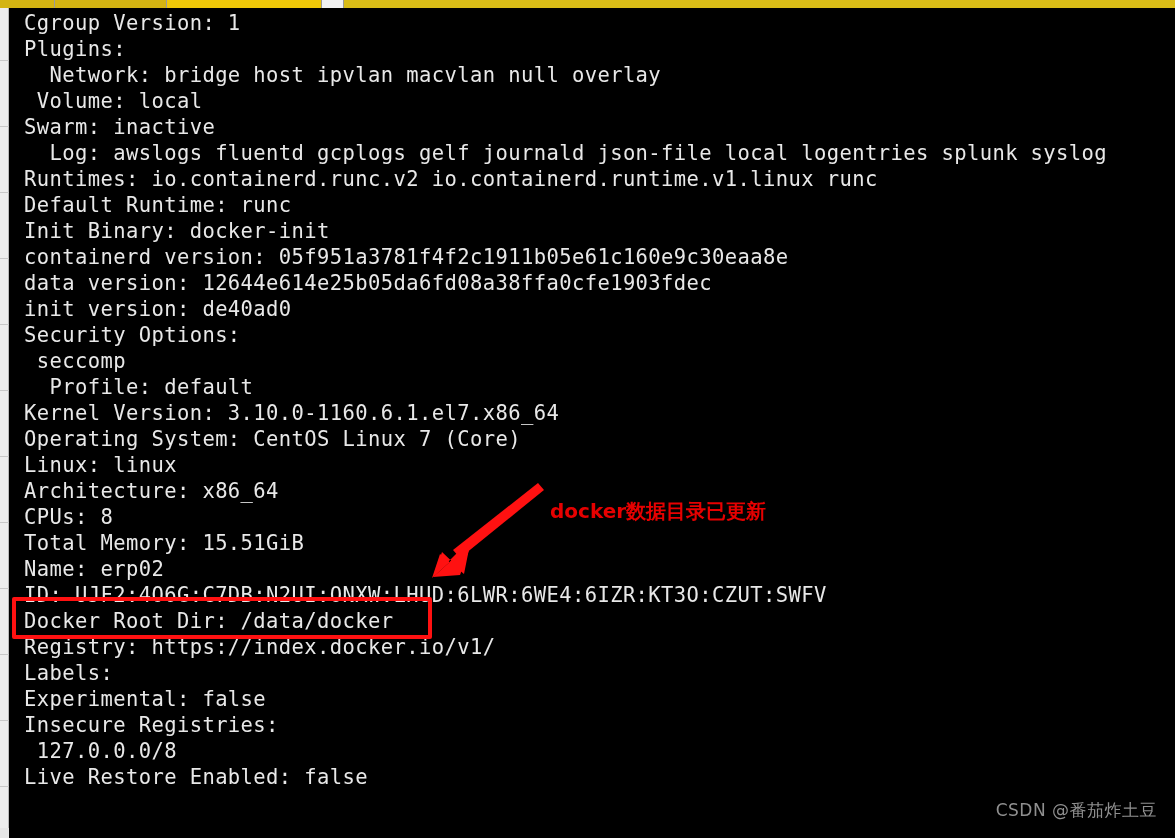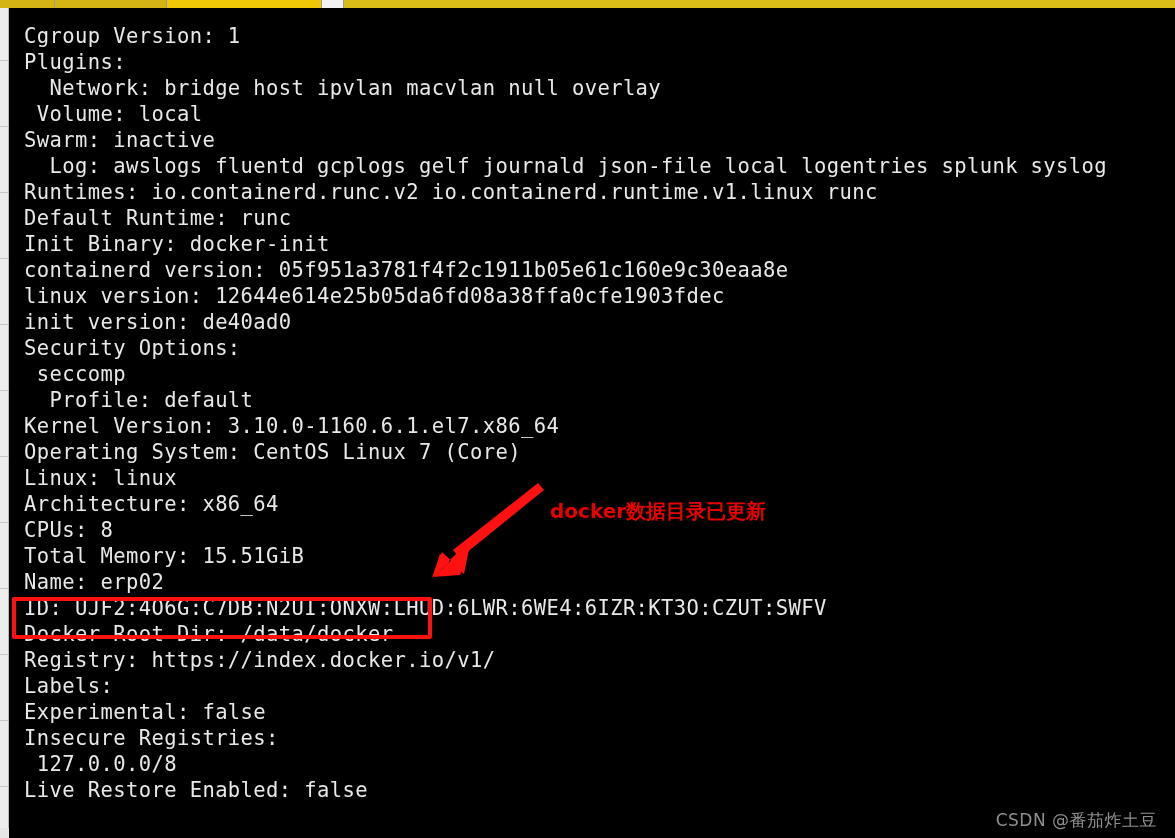--- a/index.html
+++ b/index.html
@@ -73,21 +73,21 @@
   }
 
   
   #terminal {
     position: absolute;
     left: 10px;
     top: 8px;
     width: 1165px;
     height: 830px;
     background: #000000;
-    padding-top: 15px;
+    padding-top: 2px;
     box-sizing: border-box;
   }
   .term-line {
     height: 26px;
     line-height: 26px;
     font-size: 20.5px;
     letter-spacing: 0.4px;
     color: #e8e8e8;
     white-space: pre;
     padding-left: 14px;
@@ -128,21 +128,21 @@
     font-size: 20px;
     font-weight: 600;
     color: #e60000;
     white-space: pre;
   }
 
   
   #watermark {
     position: absolute;
     right: 18px;
-    bottom: 6px;
+    bottom: 16px;
     font-family: "DejaVu Sans", "Liberation Sans", sans-serif;
     font-size: 17px;
     color: #8f8f8f;
     white-space: pre;
     letter-spacing: 0.5px;
     text-align: right;
   }
 </style>
 </head>
 <body>
@@ -177,21 +177,21 @@
     <div class="term-line">Cgroup Version: 1</div>
     <div class="term-line">Plugins:</div>
     <div class="term-line">  Network: bridge host ipvlan macvlan null overlay</div>
     <div class="term-line"> Volume: local</div>
     <div class="term-line">Swarm: inactive</div>
     <div class="term-line">  Log: awslogs fluentd gcplogs gelf journald json-file local logentries splunk syslog</div>
     <div class="term-line">Runtimes: io.containerd.runc.v2 io.containerd.runtime.v1.linux runc</div>
     <div class="term-line">Default Runtime: runc</div>
     <div class="term-line">Init Binary: docker-init</div>
     <div class="term-line">containerd version: 05f951a3781f4f2c1911b05e61c160e9c30eaa8e</div>
-    <div class="term-line">linux version: 12644e614e25b05da6fd08a38ffa0cfe1903fdec</div>
+    <div class="term-line">data version: 12644e614e25b05da6fd08a38ffa0cfe1903fdec</div>
     <div class="term-line">init version: de40ad0</div>
     <div class="term-line">Security Options:</div>
     <div class="term-line"> seccomp</div>
     <div class="term-line">  Profile: default</div>
     <div class="term-line">Kernel Version: 3.10.0-1160.6.1.el7.x86_64</div>
     <div class="term-line">Operating System: CentOS Linux 7 (Core)</div>
     <div class="term-line">Linux: linux</div>
     <div class="term-line">Architecture: x86_64</div>
     <div class="term-line">CPUs: 8</div>
     <div class="term-line">Total Memory: 15.51GiB</div>

